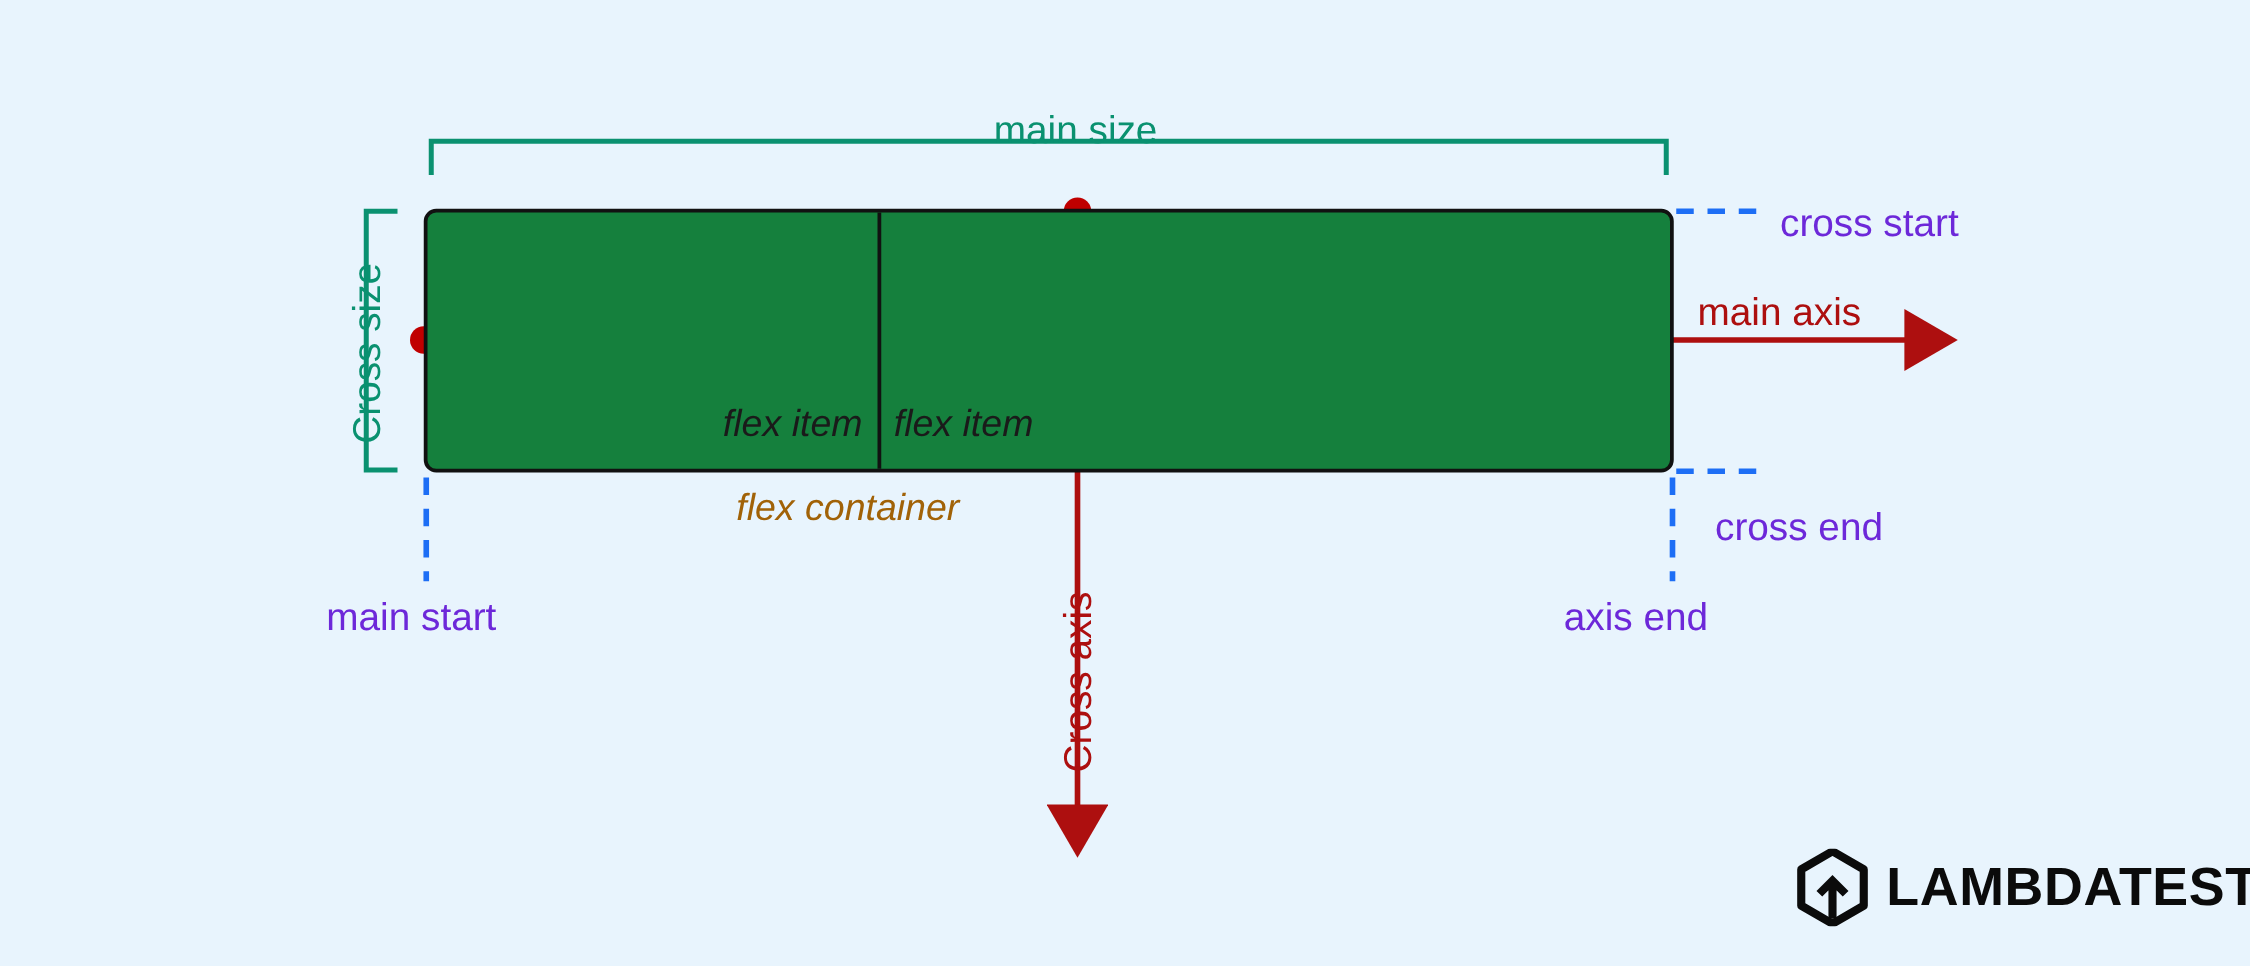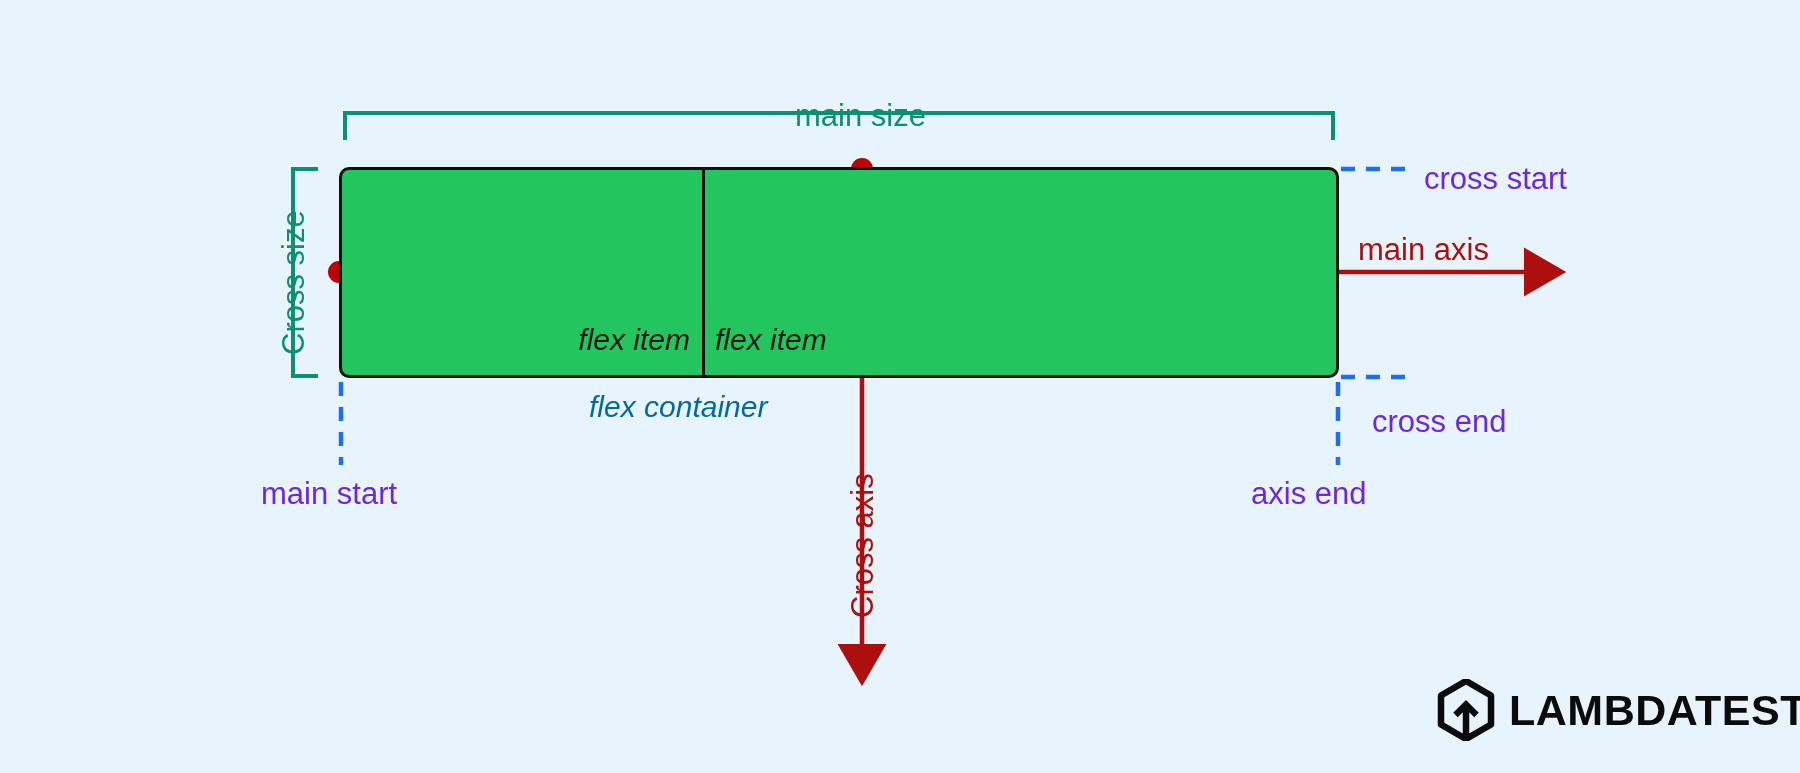--- a/index.html
+++ b/index.html
@@ -27,35 +27,35 @@
 
   
   .lbl {
     position: absolute;
     white-space: nowrap;
     line-height: 1;
   }
   .lbl-green   { color: #0a9170; font-size: 31px; }
   .lbl-blue    { color: #6d28d9; font-size: 31px; }
   .lbl-red     { color: #ad0f0f; font-size: 31px; }
-  .lbl-italic  { color: #0369a1; font-size: 30px; font-style: italic; }
+  .lbl-italic  { color: #a16207; font-size: 30px; font-style: italic; }
 
   .rot-left {
     transform-origin: 0 0;
     transform: rotate(-90deg);
   }
 
   
   #flex-container-box {
     position: absolute;
     left: 339px;
     top: 167px;
     width: 1000px;
     height: 211px;
-    background: #22c55e;
+    background: #15803d;
     border: 3.5px solid #111111;
     border-radius: 10px;
     box-sizing: border-box;
   }
   .flex-item {
     position: absolute;
     top: 0;
     height: 100%;
     box-sizing: border-box;
   }
@@ -148,21 +148,21 @@
 
   <div id="flex-container-box">
     <div class="flex-item" id="flex-item-1">
       <span class="item-label">flex item</span>
     </div>
     <div class="flex-item" id="flex-item-2">
       <span class="item-label">flex item</span>
     </div>
   </div>
 
-  <div class="lbl lbl-green" style="left:795px; top:100px;">main size</div>
+  <div class="lbl lbl-green" style="left:795px; top:88px;">main size</div>
 
   <div class="lbl lbl-green rot-left" style="left:278px; top:355px;">Cross size</div>
 
   <div class="lbl lbl-blue" style="left:1424px; top:163px;">cross start</div>
 
   <div class="lbl lbl-blue" style="left:1372px; top:370px;margin-top:36px;">cross end</div>
 
   <div class="lbl lbl-red" style="left:1358px; top:234px;">main axis</div>
 
   <div class="lbl lbl-red rot-left" style="left:847px; top:618px;">Cross axis</div>

